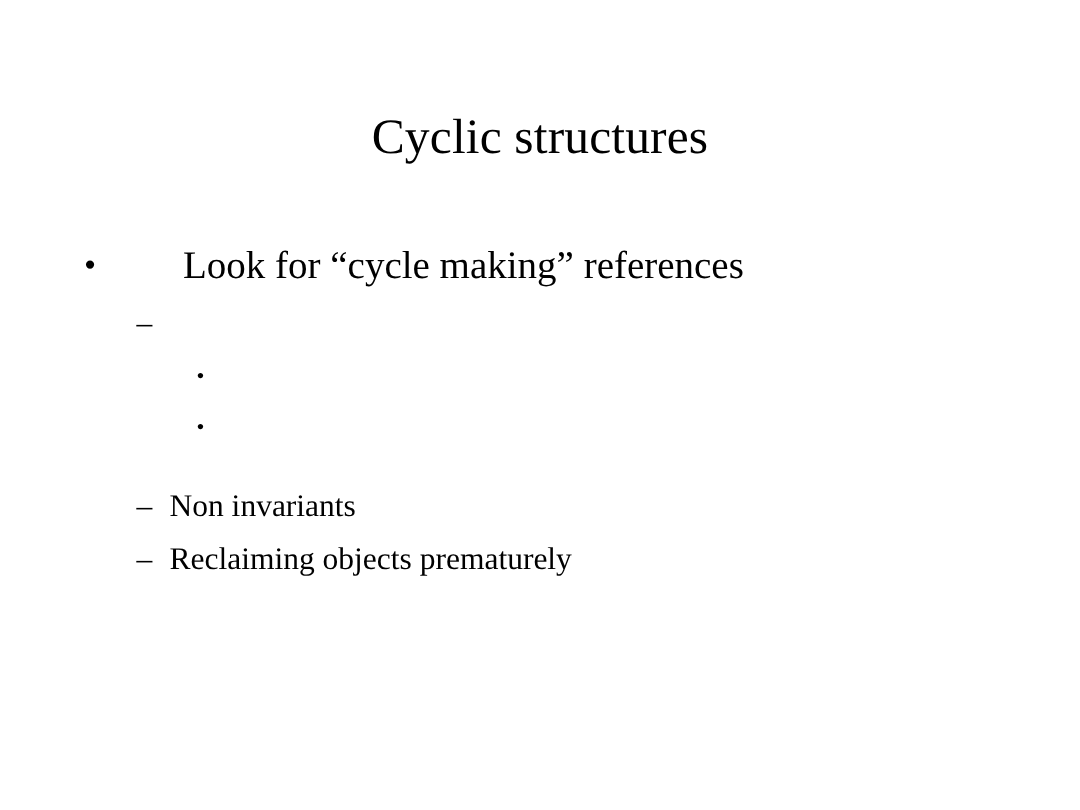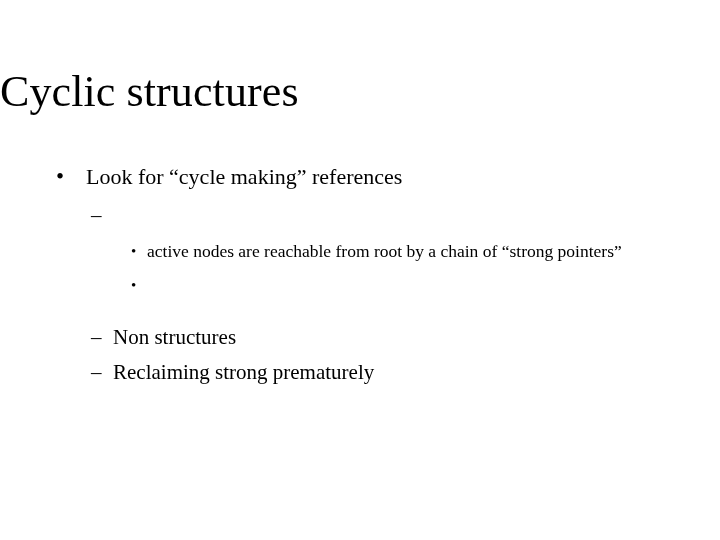--- a/index.html
+++ b/index.html
@@ -18,22 +18,22 @@
     position: relative;
     width: 720px;
     height: 540px;
     background: #ffffff;
   }
   .slide-title {
     position: absolute;
     left: 0;
     top: 72px;
     width: 720px;
-    text-align: left;
-    font-size: 44px;
+    text-align: center;
+    font-size: 33px;
     line-height: 40px;
     letter-spacing: 0.1px;
     color: #000000;
     white-space: nowrap;
   }
   .body-block {
     position: absolute;
     left: 0;
     top: 160px;
     width: 720px;
@@ -56,22 +56,23 @@
   .lvl1 {
     padding-left: 56px;
     margin-bottom: 6px;
   }
   .lvl1 .marker {
     width: 30px;
     font-size: 23px;
     line-height: 34px;
   }
   .lvl1 .btext {
-    font-size: 22px;
+    font-size: 26px;
     line-height: 34px;
+    margin-left: 36px;
   }
 
   
   .lvl2 {
     padding-left: 91px;
   }
   .lvl2 .marker {
     width: 22px;
     font-size: 21px;
     line-height: 31px;
@@ -115,31 +116,30 @@
       <span class="marker">•</span>
       <span class="btext">Look for “cycle making” references</span>
     </div>
 
     <div class="bullet-row lvl2 lvl2-first">
       <span class="marker">–</span>
     </div>
 
     <div class="bullet-row lvl3 lvl3-a">
       <span class="marker">•</span>
-      <span class="btext">active nodes are reachable from root by a chain of “strong pointers”</span>
     </div>
 
     <div class="bullet-row lvl3 lvl3-b">
       <span class="marker">•</span>
     </div>
 
     <div class="bullet-row lvl2 lvl2-tail-first">
       <span class="marker">–</span>
-      <span class="btext">Non structures</span>
+      <span class="btext">Non invariants</span>
     </div>
 
     <div class="bullet-row lvl2 lvl2-tail-second">
       <span class="marker">–</span>
-      <span class="btext">Reclaiming strong prematurely</span>
+      <span class="btext">Reclaiming objects prematurely</span>
     </div>
 
   </div>
 </div>
 
 </body></html>

